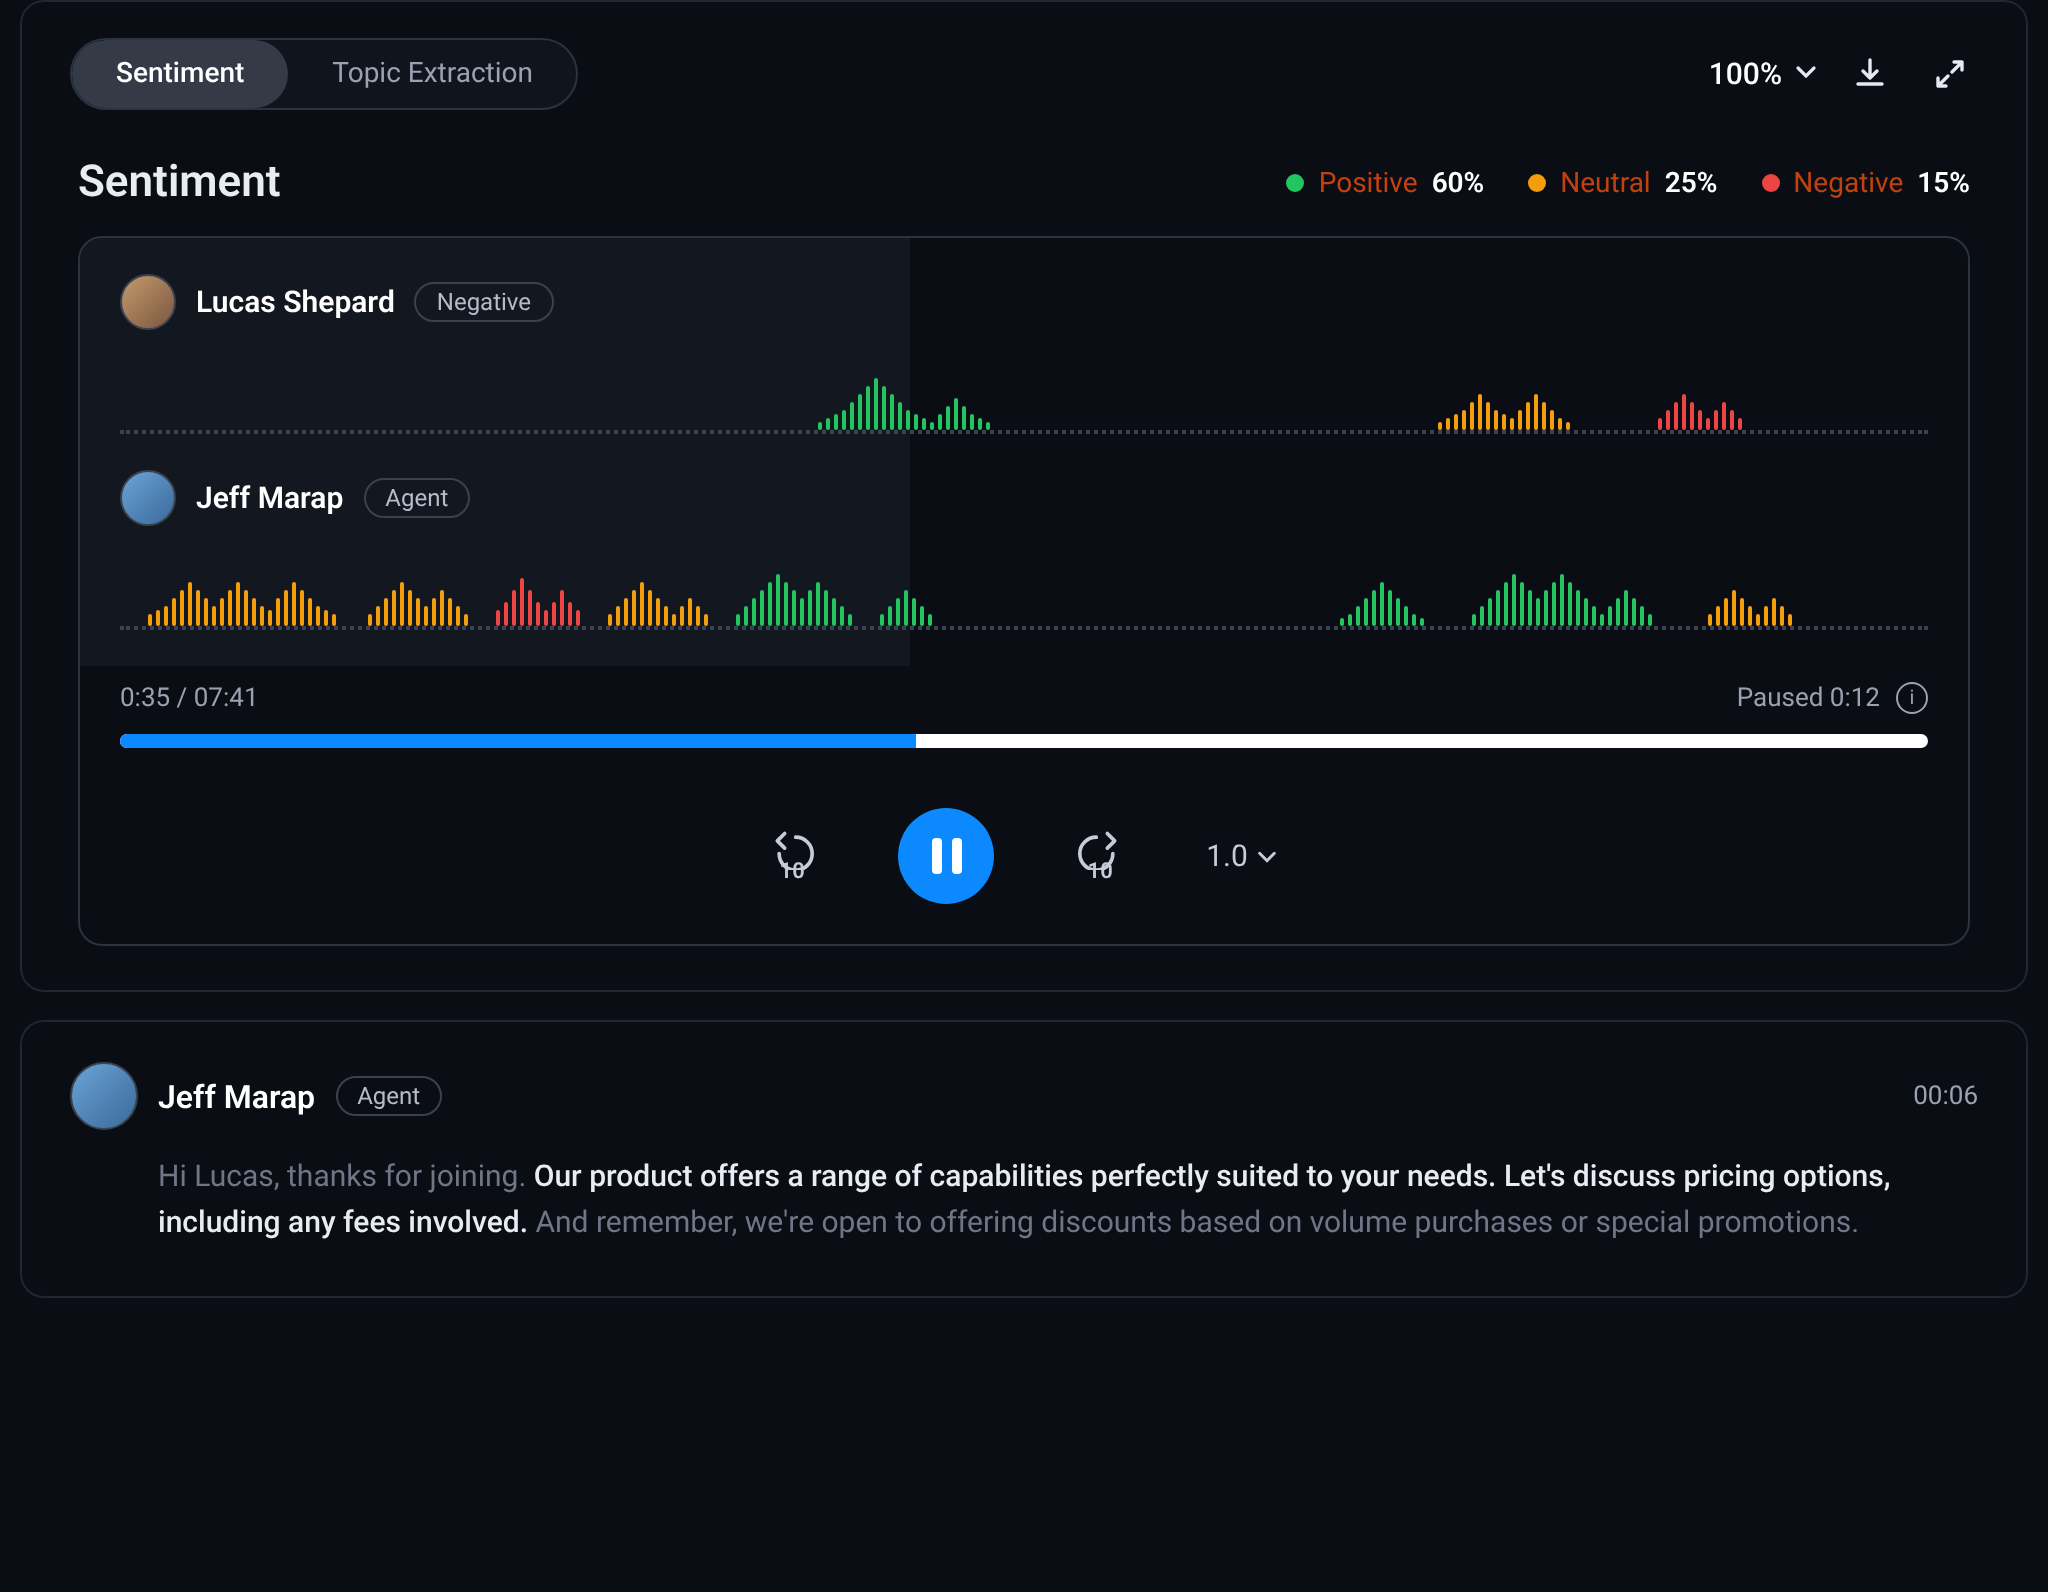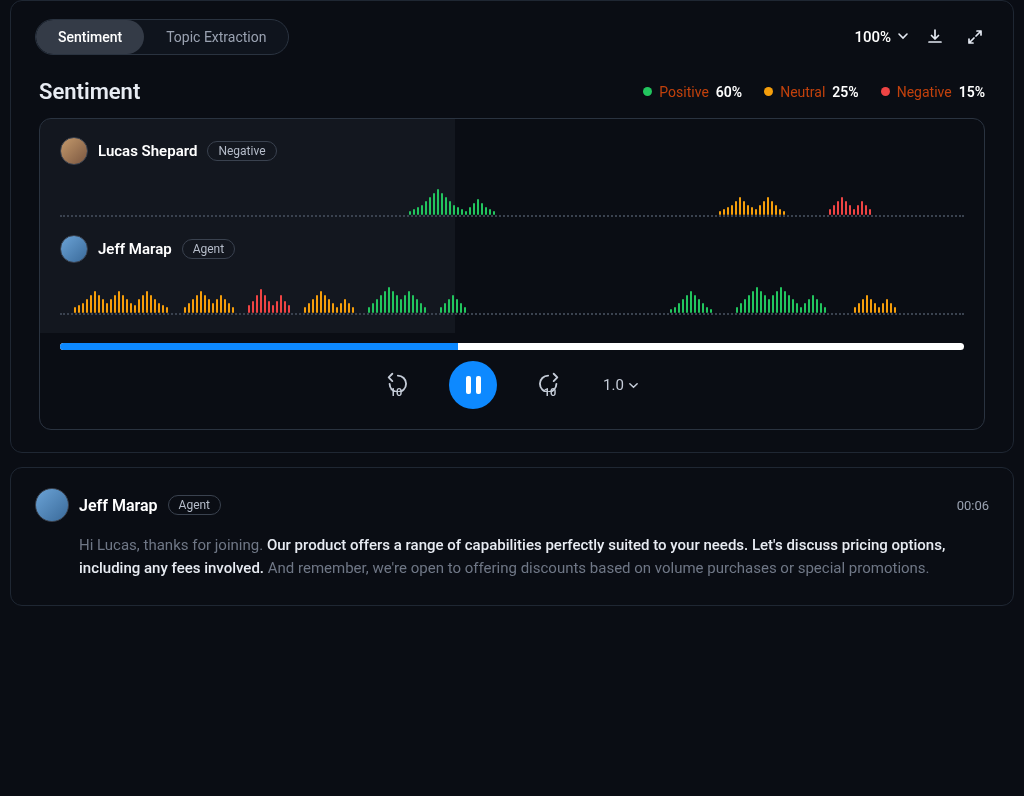--- a/index.html
+++ b/index.html
@@ -210,21 +210,21 @@
     height: 100%;
     width: 44%;
     background: #0d89ff;
   }
   
   .controls {
     display: flex;
     align-items: center;
     justify-content: center;
     gap: 42px;
-    padding: 11px 0 20px 0;
+    padding: 30px 0 20px 0;
     position: relative;
     z-index: 1;
   }
   .skip-btn {
     display: flex;
     flex-direction: column;
     align-items: center;
     color: #c5ccd8;
     cursor: pointer;
     gap: -2px;
@@ -534,20 +534,27 @@
             <div class="wf-bar c-orange" style="height: 6px;"></div>
             <div class="wf-bar c-orange" style="height: 10px;"></div>
             <div class="wf-bar c-orange" style="height: 14px;"></div>
             <div class="wf-bar c-orange" style="height: 10px;"></div>
             <div class="wf-bar c-orange" style="height: 6px;"></div>
             <div class="wf-gap" style="width: 999px;"></div>
           </div>
       </div>
     </div>
 
+    <div class="time-row">
+      <span>0:35 / 07:41</span>
+      <div class="right">
+        <span>Paused 0:12</span>
+        <span class="info-circle">i</span>
+      </div>
+    </div>
 
     <div class="progress">
       <div class="progress-fill"></div>
     </div>
 
     <div class="controls">
       <div class="skip-btn">
         <svg viewBox="0 0 24 20">
           <path d="M14 3a9 9 0 1 1-9 9" stroke="#c5ccd8" stroke-width="2" fill="none" stroke-linecap="round"></path>
           <path d="M8 1 L4 5 L8 9" stroke="#c5ccd8" stroke-width="2" fill="none" stroke-linecap="round" stroke-linejoin="round"></path>

